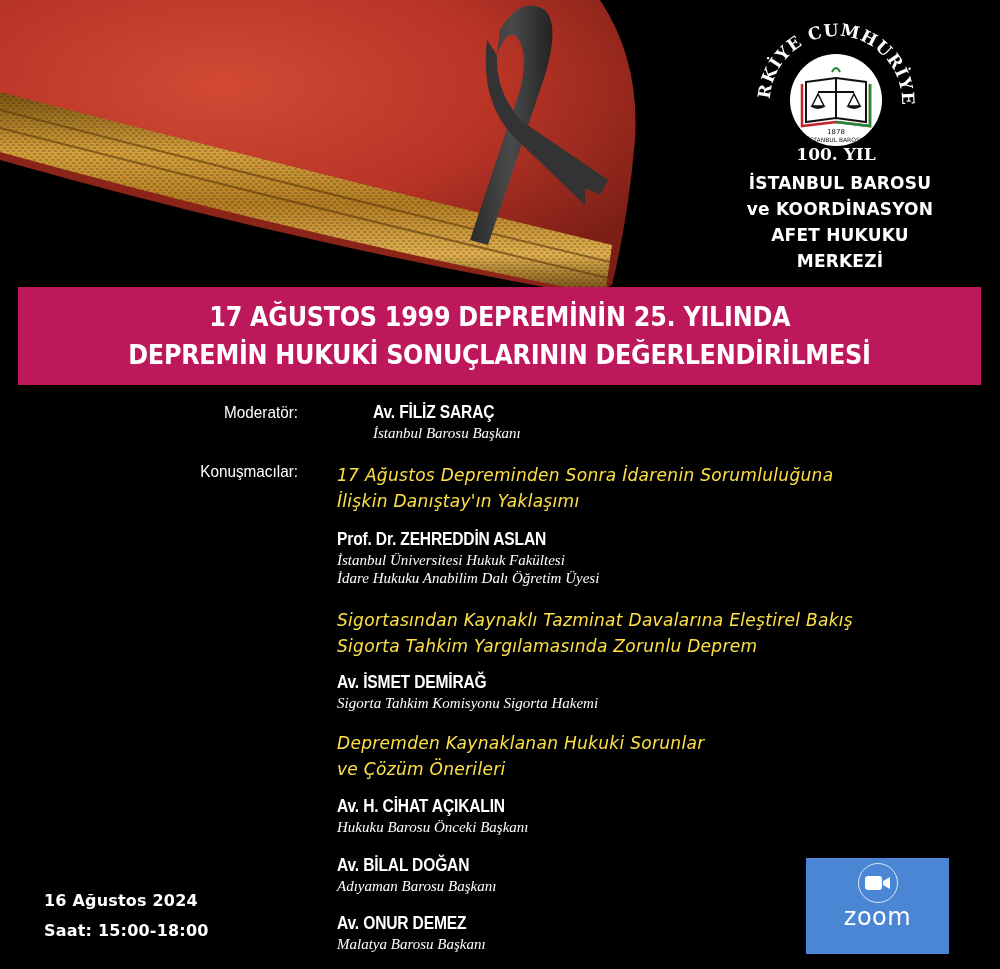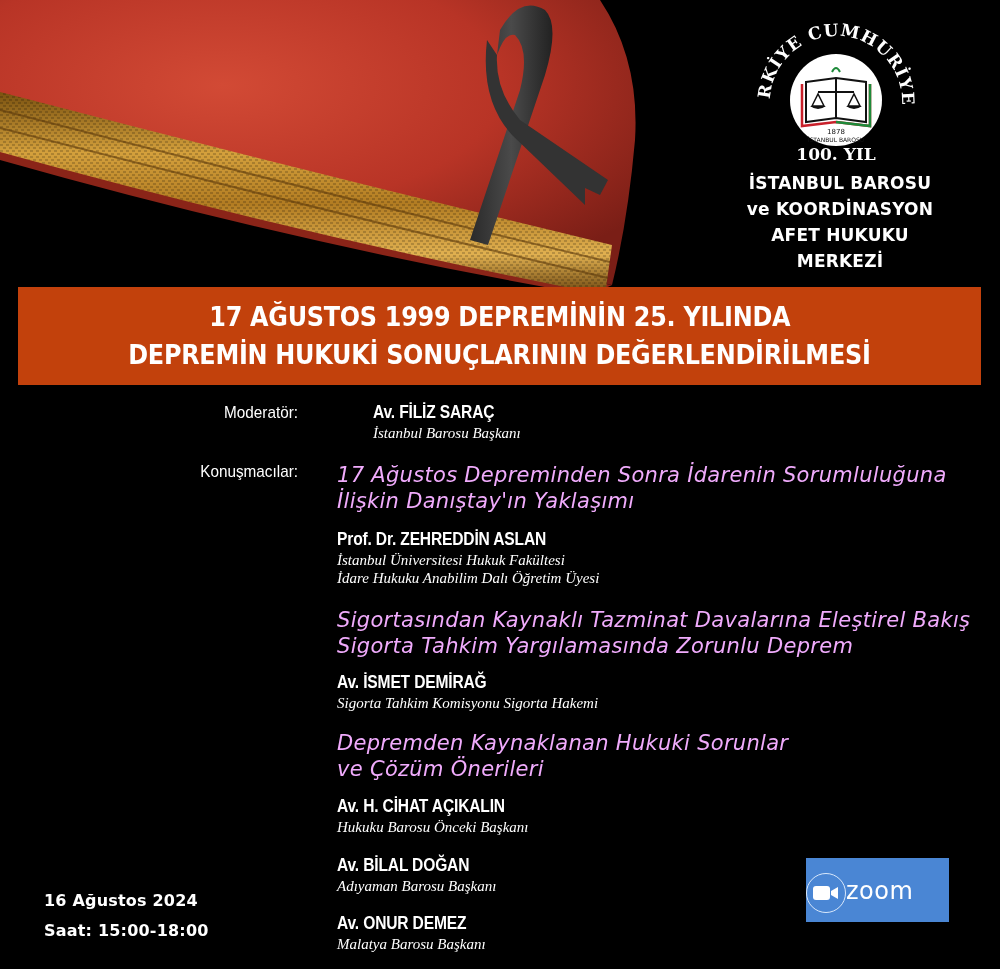--- a/index.html
+++ b/index.html
@@ -15,21 +15,21 @@
 
   .org-name {
     position: absolute; left: 700px; top: 170px; width: 280px;
     text-align: center; font-family: "DejaVu Sans", sans-serif; font-weight: bold;
     font-size: 17px; line-height: 26px; color: #fff; letter-spacing: 0.2px;
   }
 
   
   .banner {
     position: absolute; left: 18px; top: 287px; width: 963px; height: 98px;
-    background: #c2410c; display: flex; flex-direction: column; align-items: center; justify-content: center;
+    background: #be185d; display: flex; flex-direction: column; align-items: center; justify-content: center;
   }
   .banner .line {
     font-family: "DejaVu Sans", sans-serif; font-weight: bold; font-size: 26px;
     color: #fff; line-height: 38px; letter-spacing: -0.3px; transform: scaleX(0.92);
     white-space: nowrap;
   }
 
   
   .label {
     position: absolute; width: 120px; left: 178px; text-align: right;
@@ -40,35 +40,35 @@
   .label.kon { top: 462px; }
   .speaker-name {
     font-family: "Liberation Sans", sans-serif; font-weight: bold; font-size: 19px;
     line-height: 24px; color: #fff; transform-origin: left center; transform: scaleX(0.82);
     white-space: nowrap; letter-spacing: -0.2px;
   }
   .speaker-title {
     font-family: "Liberation Serif", serif; font-size: 15px; line-height: 18px; color: #fff; font-style: italic;
   }
   .topic {
-    font-family: "DejaVu Sans", sans-serif; font-style: oblique; font-size: 21px;
-    line-height: 26px; color: #f0abfc; white-space: nowrap; letter-spacing: 0.3px;
+    font-family: "DejaVu Sans", sans-serif; font-style: oblique; font-size: 17px;
+    line-height: 26px; color: #fde047; white-space: nowrap; letter-spacing: 0.3px;
   }
   .block { position: absolute; left: 337px; }
 
   
   .date {
     position: absolute; left: 44px; top: 886px; font-family: "DejaVu Sans", sans-serif;
     font-weight: bold; font-size: 16px; line-height: 30px; color: #fff; letter-spacing: 0.2px;
   }
 
   
   .zoom-box {
-    position: absolute; left: 806px; top: 858px; width: 143px; height: 64px; background: #4a86d4;
-    display: flex; flex-direction: row; align-items: center; justify-content: flex-start;
+    position: absolute; left: 806px; top: 858px; width: 143px; height: 96px; background: #4a86d4;
+    display: flex; flex-direction: column; align-items: center; justify-content: flex-start;
   }
   .zoom-circle {
     margin-top: 5px; width: 40px; height: 40px; border-radius: 50%; border: 1.5px solid #d9e8fb;
     display: flex; align-items: center; justify-content: center;
   }
   .zoom-word {
     font-family: "DejaVu Sans", sans-serif; font-size: 24px; color: #fff; line-height: 26px;
     margin-top: 1px; letter-spacing: 0.5px;
   }
 </style>

